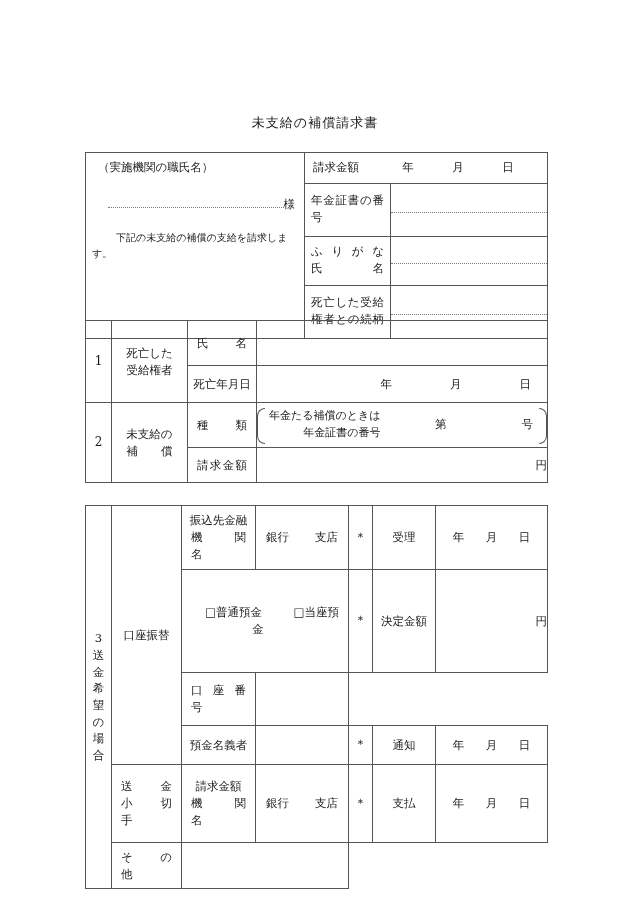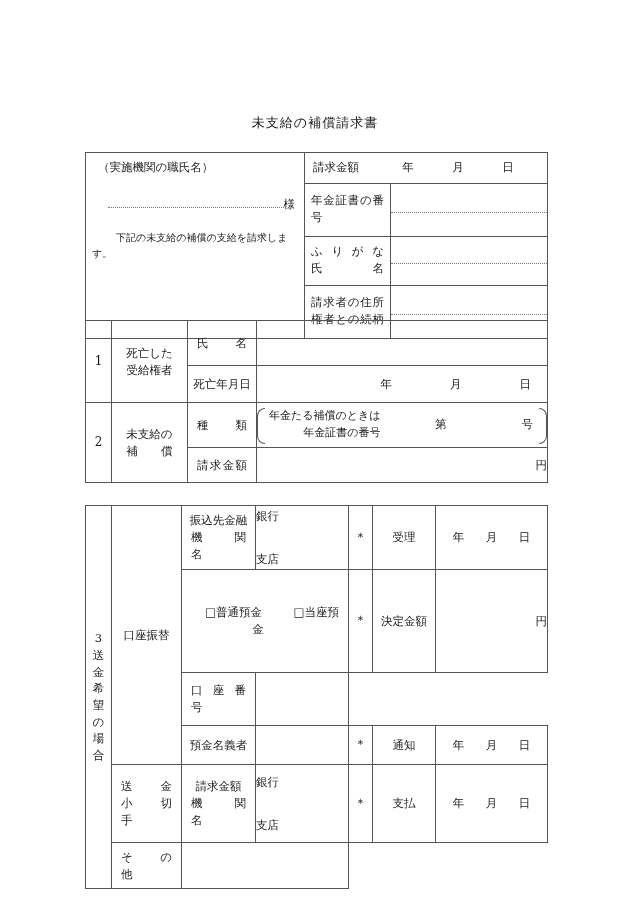--- a/index.html
+++ b/index.html
@@ -175,21 +175,20 @@
   }
   .vert-label span { display: block; }
   .bank-cell {
     font-size: 11.5px;
     padding: 0 10px;
   }
   .bank-inner {
     display: flex;
     justify-content: center;
     gap: 26px;
-    flex-direction: column;
   }
   .chk-cell {
     text-align: center;
     font-size: 11.5px;
   }
   .chk-inner {
     display: inline-block;
   }
   .chk-inner span { margin: 0 14px; }
   .star {
@@ -251,21 +250,21 @@
       <td style="height:48px">
         <span class="spread-wide">ふ り が な</span>
         <span class="spread-wide">氏　　　　名</span>
       </td>
       <td class="dotted-field">
         <span class="dotline"></span>
       </td>
     </tr>
     <tr>
       <td style="height:52px">
-        <span class="spread-wide">請求者の住所</span>
+        <span class="spread-wide">死亡した受給</span>
         <span class="spread-wide">権者との続柄</span>
       </td>
       <td class="dotted-field">
         <span class="dotline"></span>
       </td>
     </tr>
   </tbody>
     </table>
 
   <table class="tbl" id="tbl-mid">

